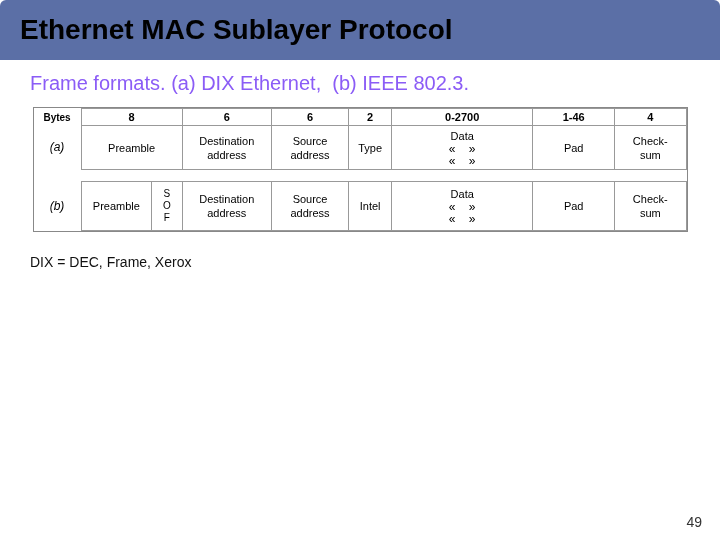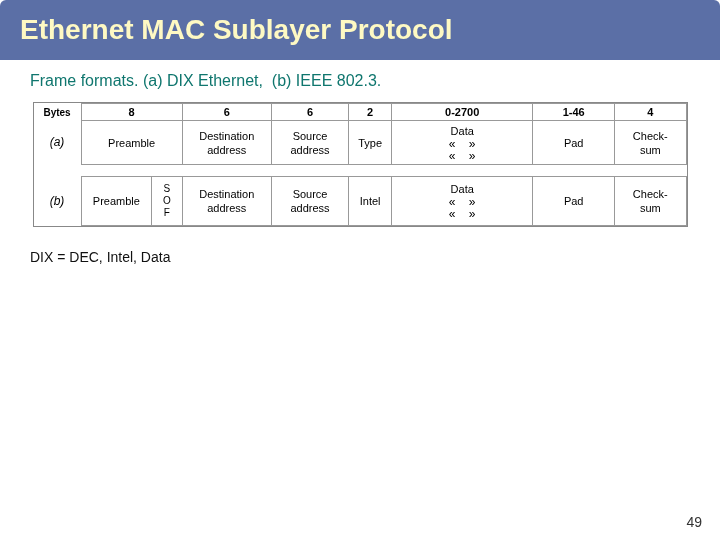--- a/index.html
+++ b/index.html
@@ -5,39 +5,39 @@
     * { margin: 0; padding: 0; box-sizing: border-box; }
     body {
       width: 720px;
       height: 540px;
       background: #fff;
       font-family: Arial, sans-serif;
       overflow: hidden;
     }
     .header {
       background: #5b6fa6;
-      color: #fef9c3;
+      color: #000000;
       font-size: 28px;
       font-weight: bold;
       padding: 14px 20px;
       border-radius: 6px 6px 0 0;
     }
     .content {
       padding: 18px 30px;
     }
   </style>
 </head>
 <body>
 
 <div class="header">
   <span>Ethernet MAC Sublayer Protocol</span>
 </div>
 
 <div class="content">
-  <div style="font-size:16px; margin-bottom:12px; color:#0f766e;">
+  <div style="font-size:20px; margin-bottom:12px; color:#8b5cf6;">
     <span>Frame formats. <span style="font-style:normal;">(a) DIX Ethernet,&nbsp;&nbsp;(b) IEEE 802.3.</span></span>
   </div>
   <div class="frame-container">
     <table class="ft">
       <thead>
         <tr>
           <th style="width:32px; border:none; background:#fff; font-size:10px;">Bytes</th>
           <th style="width:68px;">8</th>
           <th style="width:52px;">6</th>
           <th style="width:52px;">6</th>
@@ -85,21 +85,21 @@
             <span style="font-size:12px; display:block; line-height:1;">«&nbsp;&nbsp;&nbsp;&nbsp;»</span>
             <span style="font-size:12px; display:block; line-height:1;">«&nbsp;&nbsp;&nbsp;&nbsp;»</span>
           </td>
           <td>Pad</td>
           <td>Check-<br>sum</td>
         </tr>
       </tbody>
     </table>
   </div>
   <div style="margin-top:22px; font-size:14px; color:#111;">
-    DIX = DEC, Intel, Data
+    DIX = DEC, Frame, Xerox
   </div>
 </div>
 
 <style>
   body { position: relative; }
   .content { padding: 12px 30px; }
   .frame-container {
     border: 1px solid #888;
     width: 655px;
     margin: 9px auto;

